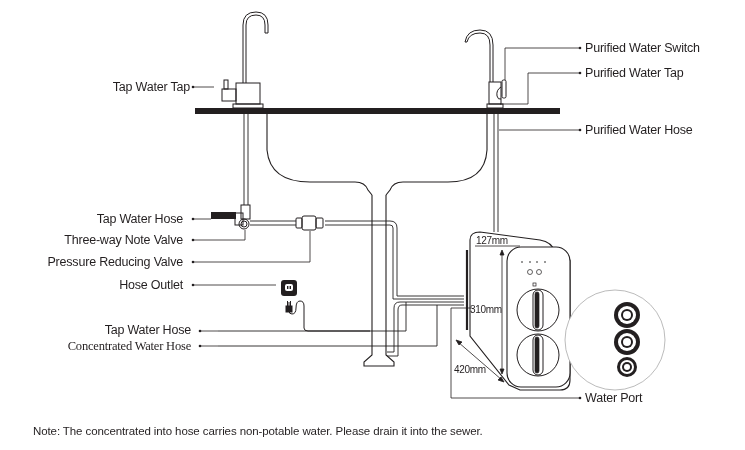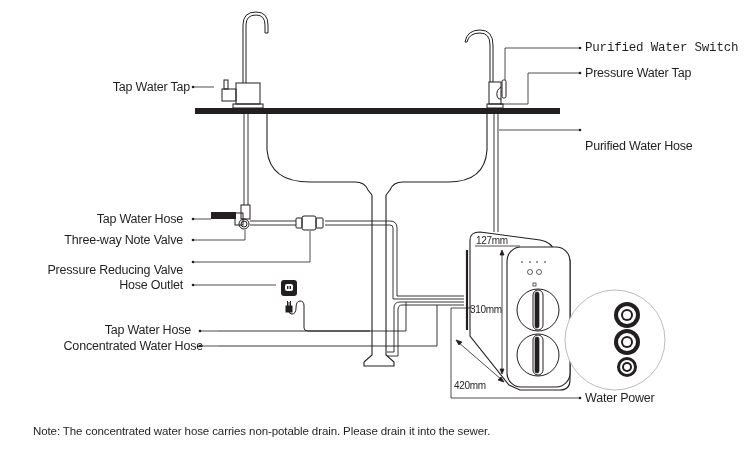--- a/index.html
+++ b/index.html
@@ -166,28 +166,28 @@
       <circle cx="193" cy="240" r="1.3"></circle>
     <circle cx="193" cy="262" r="1.3"></circle>
       <circle cx="193" cy="285" r="1.3"></circle>
       <circle cx="200" cy="331" r="1.3"></circle>
     <circle cx="200" cy="346" r="1.3"></circle>
       <circle cx="580" cy="398" r="1.3"></circle>
   </g>
 </svg>
 
 <div class="lbl r" style="right:555px; top:80px;">Tap Water Tap</div>
-<div class="lbl" style="left:585px; top:41px;font-family:Liberation Mono, monospace;">Purified Water Switch</div>
-<div class="lbl" style="left:585px; top:66px;">Pressure Water Tap</div>
-<div class="lbl" style="left:585px; top:123px;margin-top:16px;">Purified Water Hose</div>
+<div class="lbl" style="left:585px; top:41px;">Purified Water Switch</div>
+<div class="lbl" style="left:585px; top:66px;">Purified Water Tap</div>
+<div class="lbl" style="left:585px; top:123px;">Purified Water Hose</div>
 <div class="lbl r" style="right:562px; top:212px;">Tap Water Hose</div>
 <div class="lbl r" style="right:562px; top:233px;">Three-way Note Valve</div>
-<div class="lbl r" style="right:562px; top:255px;margin-top:8px;">Pressure Reducing Valve</div>
+<div class="lbl r" style="right:562px; top:255px;">Pressure Reducing Valve</div>
 <div class="lbl r" style="right:562px; top:278px;">Hose Outlet</div>
 <div class="lbl r" style="right:554px; top:323px;">Tap Water Hose</div>
-<div class="lbl r" style="right:542px; top:339px;">Concentrated Water Hose</div>
-<div class="lbl" style="left:585px; top:391px;">Water Power</div>
+<div class="lbl r" style="right:554px; top:339px;font-family:Liberation Serif, serif;">Concentrated Water Hose</div>
+<div class="lbl" style="left:585px; top:391px;">Water Port</div>
 
 <div class="dim" style="left:476px; top:235px;">127mm</div>
 <div class="dim" style="left:470px; top:304px;text-align:right;">310mm</div>
-<div class="dim" style="left:454px; top:364px;margin-top:16px;">420mm</div>
+<div class="dim" style="left:454px; top:364px;">420mm</div>
 
-<div class="note">Note: The concentrated water hose carries non-potable drain. Please drain it into the sewer.</div>
+<div class="note">Note: The concentrated into hose carries non-potable water. Please drain it into the sewer.</div>
 
 </body></html>

